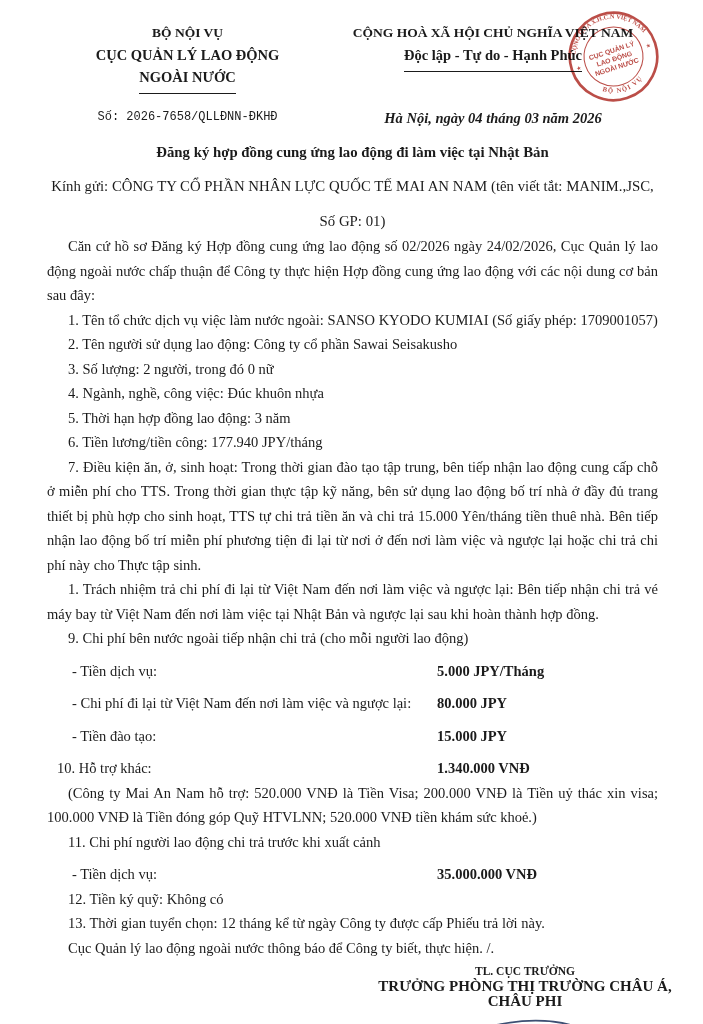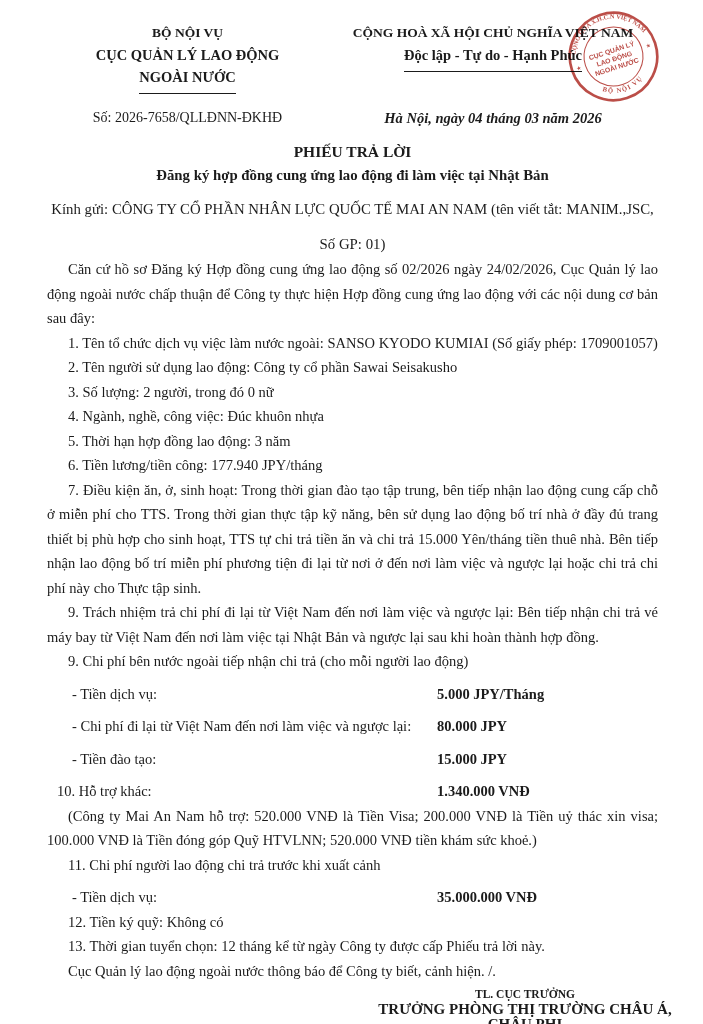--- a/index.html
+++ b/index.html
@@ -17,21 +17,21 @@
   .content { padding: 22px 45px 0 47px; }
 
   
   .hdr { display: flex; }
   .hdr-left { width: 46%; text-align: center; }
   .hdr-right { width: 54%; text-align: center; }
   .hdr-line1 { font-weight: bold; font-size: 13.5px; line-height: 22px; }
   .hdr-line2 { font-weight: bold; font-size: 14.5px; line-height: 22px; }
   .u { display: inline-block; border-bottom: 1.4px solid #1b1b1b; padding-bottom: 5px; }
   .num-row { display: flex; margin-top: 16px; }
-  .doc-number { width: 46%; text-align: center; font-size: 14px; }
+  .doc-number { width: 46%; text-align: center; font-size: 12px; font-family: Liberation Mono, monospace; }
   .date-line  { width: 54%; text-align: center; font-size: 14.5px; font-weight: bold; font-style: italic; }
 
   
   .stamp {
     position: absolute;
     left: 566px; top: 9px;
     width: 95px; height: 95px;
     opacity: 0.88;
     mix-blend-mode: multiply;
     pointer-events: none;
@@ -100,36 +100,35 @@
         <div class="hdr-line2"><span class="u">Độc lập - Tự do - Hạnh Phúc</span></div>
       </div>
     </div>
 
     <div class="num-row">
       <div class="doc-number">Số: 2026-7658/QLLĐNN-ĐKHĐ</div>
       <div class="date-line">Hà Nội, ngày 04 tháng 03 năm 2026</div>
     </div>
 
     <div class="title-block">
-      <div class="title-main">PHIẾU TRẢ LỜI</div>
       <div class="title-sub">Đăng ký hợp đồng cung ứng lao động đi làm việc tại Nhật Bản</div>
       <div class="title-recipient">Kính gửi: CÔNG TY CỔ PHẦN NHÂN LỰC QUỐC TẾ MAI AN NAM (tên viết tắt: MANIM.,JSC,</div>
       <div class="title-recipient">Số GP: 01)</div>
     </div>
 
     <div class="body-block">
       <p class="para">Căn cứ hồ sơ Đăng ký Hợp đồng cung ứng lao động số 02/2026 ngày 24/02/2026, Cục Quản lý lao động ngoài nước chấp thuận để Công ty thực hiện Hợp đồng cung ứng lao động với các nội dung cơ bản sau đây:</p>
       <p class="para">1. Tên tổ chức dịch vụ việc làm nước ngoài: SANSO KYODO KUMIAI (Số giấy phép: 1709001057)</p>
       <p class="para">2. Tên người sử dụng lao động: Công ty cổ phần Sawai Seisakusho</p>
       <p class="para">3. Số lượng: 2 người, trong đó 0 nữ</p>
       <p class="para">4. Ngành, nghề, công việc: Đúc khuôn nhựa</p>
       <p class="para">5. Thời hạn hợp đồng lao động: 3 năm</p>
       <p class="para">6. Tiền lương/tiền công: 177.940 JPY/tháng</p>
       <p class="para">7. Điều kiện ăn, ở, sinh hoạt: Trong thời gian đào tạo tập trung, bên tiếp nhận lao động cung cấp chỗ ở miễn phí cho TTS. Trong thời gian thực tập kỹ năng, bên sử dụng lao động bố trí nhà ở đầy đủ trang thiết bị phù hợp cho sinh hoạt, TTS tự chi trả tiền ăn và chi trả 15.000 Yên/tháng tiền thuê nhà. Bên tiếp nhận lao động bố trí miễn phí phương tiện đi lại từ nơi ở đến nơi làm việc và ngược lại hoặc chi trả chi phí này cho Thực tập sinh.</p>
-      <p class="para">9. Trách nhiệm trả chi phí đi lại từ Việt Nam đến nơi làm việc và ngược lại: Bên tiếp nhận chi trả vé máy bay từ Việt Nam đến nơi làm việc tại Nhật Bản và ngược lại sau khi hoàn thành hợp đồng.</p>
+      <p class="para">1. Trách nhiệm trả chi phí đi lại từ Việt Nam đến nơi làm việc và ngược lại: Bên tiếp nhận chi trả vé máy bay từ Việt Nam đến nơi làm việc tại Nhật Bản và ngược lại sau khi hoàn thành hợp đồng.</p>
       <p class="para">9. Chi phí bên nước ngoài tiếp nhận chi trả (cho mỗi người lao động)</p>
 
       <div class="fee-row">
         <span class="fee-label">- Tiền dịch vụ:</span>
         <span class="fee-value">5.000 JPY/Tháng</span>
       </div>
       <div class="fee-row">
         <span class="fee-label">- Chi phí đi lại từ Việt Nam đến nơi làm việc và ngược lại:</span>
         <span class="fee-value">80.000 JPY</span>
       </div>
@@ -145,21 +144,21 @@
       <p class="para">(Công ty Mai An Nam hỗ trợ: 520.000 VNĐ là Tiền Visa; 200.000 VNĐ là Tiền uỷ thác xin visa; 100.000 VNĐ là Tiền đóng góp Quỹ HTVLNN; 520.000 VNĐ tiền khám sức khoẻ.)</p>
       <p class="para">11. Chi phí người lao động chi trả trước khi xuất cảnh</p>
 
       <div class="fee-row">
         <span class="fee-label">- Tiền dịch vụ:</span>
         <span class="fee-value">35.000.000 VNĐ</span>
       </div>
 
       <p class="para">12. Tiền ký quỹ: Không có</p>
       <p class="para">13. Thời gian tuyển chọn: 12 tháng kể từ ngày Công ty được cấp Phiếu trả lời này.</p>
-      <p class="para">Cục Quản lý lao động ngoài nước thông báo để Công ty biết, cảnh hiện. /.</p>
+      <p class="para">Cục Quản lý lao động ngoài nước thông báo để Công ty biết, thực hiện. /.</p>
     </div>
 
     <div class="sig-block">
       <div class="sig-title1">TL. CỤC TRƯỞNG</div>
       <div class="sig-title2">TRƯỞNG PHÒNG THỊ TRƯỜNG CHÂU Á, CHÂU PHI</div>
       <svg class="sig-svg" width="300" height="74" viewBox="0 0 300 74">
         <g fill="none" stroke="#3d4f73" stroke-width="1.7" stroke-linecap="round" stroke-linejoin="round">
           <path d="M196,14 C150,2 96,18 74,30 C56,40 52,54 66,54 C80,54 92,40 84,32 C76,25 62,33 64,44"></path>
           <path d="M86,44 c5,-8 10,-8 12,0 c2,6 8,6 11,-1 c3,-7 9,-7 11,0 c2,6 8,6 11,-1 c3,-7 10,-6 8,2 c-2,10 8,12 26,10 c22,-3 38,-4 56,-3"></path>
           <path d="M30,64 C100,57 215,59 288,62"></path>

